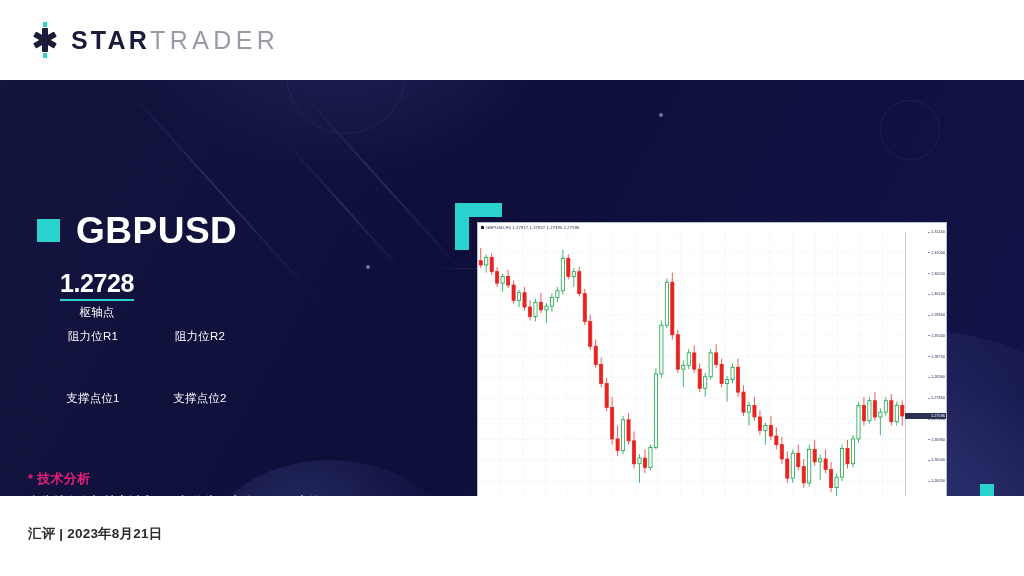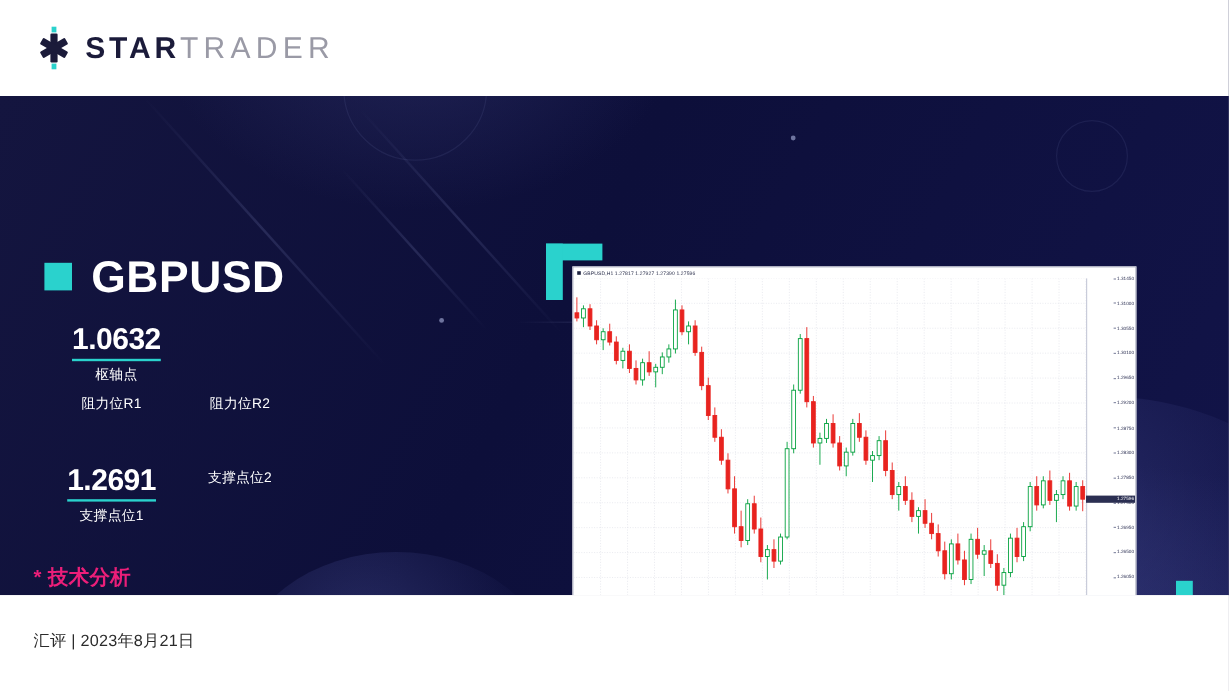--- a/index.html
+++ b/index.html
@@ -51,21 +51,21 @@
   .lvl { position:absolute; text-align:center; width:120px; }
   .lvl-val { color:#ffffff; font-size:25px; font-weight:bold; letter-spacing:-.4px; line-height:1.05; display:inline-block; padding-bottom:3px; border-bottom:2.5px solid #2ad2cd; }
   .lvl-lab { color:#ffffff; font-size:11.5px; margin-top:4px; letter-spacing:.2px; }
   .lvl-pivot { left:37px; top:0; }
   .lvl-r1 { left:33px; top:55px; }
   .lvl-r2 { left:140px; top:55px; }
   .lvl-s1 { left:33px; top:117px; }
   .lvl-s2 { left:140px; top:117px; }
 
   .analysis { position:absolute; left:28px; top:390px; width:365px; }
-  .analysis-title { color:#ec1e79; font-size:17px; font-weight:bold; letter-spacing:.3px; }
+  .analysis-title { color:#ec1e79; font-size:13px; font-weight:bold; letter-spacing:.3px; }
   .analysis-body { color:#ffffff; font-size:12.6px; line-height:1.52; margin-top:5px; font-weight:bold; }
 
   
   .bracket { position:absolute; background:#2ad2cd; }
   .br-tl-h { left:455px; top:123px; width:47px; height:14px; }
   .br-tl-v { left:455px; top:123px; width:14px; height:47px; }
   .br-br-v { left:980px; top:404px; width:14px; height:47px; }
 
   .chart-shell {
     position:absolute; left:477px; top:142px; width:470px; height:296px;
@@ -89,21 +89,21 @@
     position:absolute; right:0; width:41px; background:#2b2f52; color:#ffffff;
     font-size:3.9px; line-height:6px; height:6px; text-align:right; padding-right:1px;
   }
   .chart-svg { position:absolute; left:0; top:0; width:100%; height:100%; }
 
   
   .footer {
     position:absolute; left:0; top:496px; width:1024px; height:80px; background:#ffffff;
   }
   .footer-text {
-    position:absolute; left:28px; top:29px; font-size:13.5px; color:#2b2b2b; letter-spacing:.2px;
+    position:absolute; left:28px; top:29px; font-size:13.5px; color:#2b2b2b; letter-spacing:.2px;font-weight:bold;
   }
 </style>
 </head>
 <body>
 
 <div class="header">
   <div class="logo-wrap">
     <div class="logo-mark">
       <svg width="34" height="36" viewBox="0 0 34 36">
         <rect x="15" y="0" width="4" height="5" fill="#2ad2cd"></rect>
@@ -139,31 +139,30 @@
   <div class="dot" style="left:706px; top:372px; width:3px; height:3px; opacity:.7;"></div>
   <div class="dot" style="left:659px; top:33px; width:4px; height:4px;"></div>
 
   <div class="pair-row">
     <div class="pair-square"></div>
     <div class="pair-name">GBPUSD</div>
   </div>
 
   <div class="levels">
     <div class="lvl lvl-pivot">
-      <div><span class="lvl-val">1.0632</span></div>
+      <div><span class="lvl-val">1.2728</span></div>
       <div class="lvl-lab">枢轴点</div>
     </div>
     <div class="lvl lvl-r1">
       <div class="lvl-lab">阻力位R1</div>
     </div>
     <div class="lvl lvl-r2">
       <div class="lvl-lab">阻力位R2</div>
     </div>
     <div class="lvl lvl-s1">
-      <div><span class="lvl-val">1.2691</span></div>
       <div class="lvl-lab">支撑点位1</div>
     </div>
     <div class="lvl lvl-s2">
       <div class="lvl-lab">支撑点位2</div>
     </div>
   </div>
 
   <div class="analysis">
     <div class="analysis-title">* 技术分析</div>
     <div class="analysis-body">

